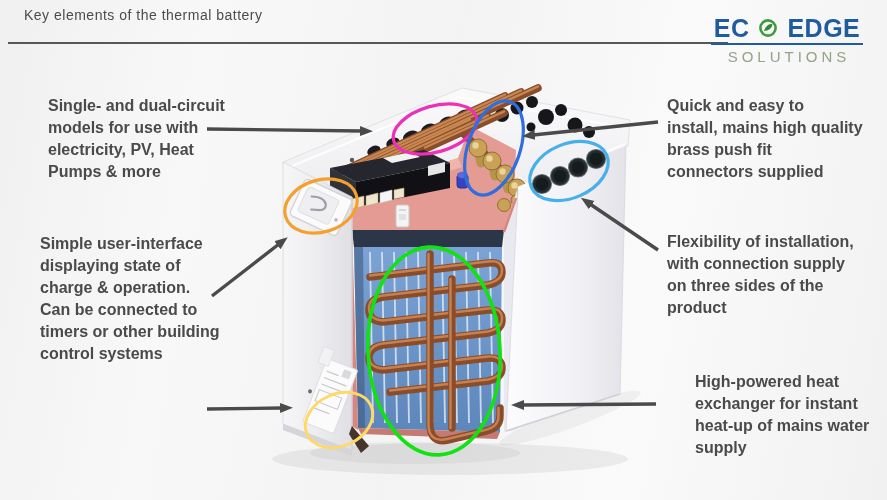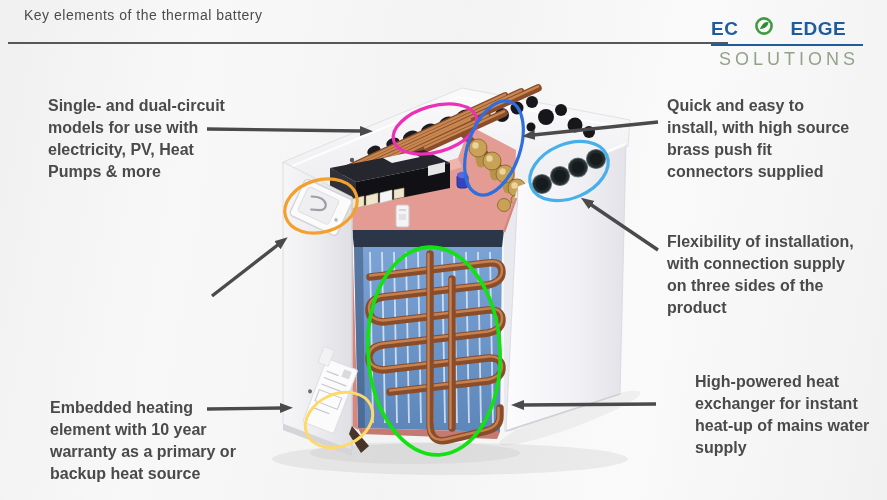--- a/index.html
+++ b/index.html
@@ -8,26 +8,26 @@
     font-family:"Liberation Sans",sans-serif;
     background:linear-gradient(100deg,#f0f0f1 0%,#f8f8f8 22%,#f3f3f4 48%,#fafafa 72%,#f1f1f2 100%);
   }
   .page-title{
     position:absolute;left:24px;top:7px;margin:0;
     font-size:14px;font-weight:500;color:#4b4b4b;letter-spacing:.5px;
   }
   .title-line{position:absolute;left:8px;top:42px;width:720px;height:2px;background:#56575a;}
   .logo{position:absolute;right:24px;top:15px;width:152px;text-align:center;}
   .logo-top{
-    display:flex;align-items:center;justify-content:flex-start;gap:15px;
-    font-size:19px;font-weight:bold;color:#1f5c9e;letter-spacing:.5px;line-height:26px;
+    display:flex;align-items:center;justify-content:center;gap:8px;
+    font-size:25px;font-weight:bold;color:#1f5c9e;letter-spacing:.5px;line-height:26px;
   }
   .logo-top .leaf-o{display:inline-block;margin:0 1px;position:relative;top:1px;}
   .logo-sep{height:2px;background:#1f5c9e;margin:2px 0 3px 0;}
-  .logo-bottom{font-size:18px;color:#93a389;letter-spacing:4px;text-indent:4px;}
+  .logo-bottom{font-size:15px;color:#93a389;letter-spacing:4px;text-indent:4px;}
   .callout{
     position:absolute;font-size:16px;line-height:22px;color:#4a4a4a;
     white-space:pre-line;
     font-weight:bold;
   }
   svg.diagram{position:absolute;left:0;top:0;}
 </style>
 </head>
 <body>
 
@@ -273,26 +273,28 @@
       <line x1="658" y1="122" x2="533" y2="135" marker-end="url(#ah)"></line>
       <line x1="658" y1="250" x2="590" y2="204" marker-end="url(#ah)"></line>
       <line x1="656" y1="404" x2="522" y2="405" marker-end="url(#ah)"></line>
     </g>
   </svg>
 
   <div class="callout" style="left:48px;top:95px">Single- and dual-circuit
 models for use with
 electricity, PV, Heat
 Pumps &amp; more</div>
-  <div class="callout" style="left:50px;top:397px">Embedded heating
-element with 10 year
-warranty as a primary or
-backup heat source</div>
+  <div class="callout" style="left:40px;top:233px">Simple user-interface
+displaying state of
+charge &amp; operation.
+Can be connected to
+timers or other building
+control systems</div>
   <div class="callout" style="left:667px;top:95px">Quick and easy to
-install, with high source
+install, mains high quality
 brass push fit
 connectors supplied</div>
   <div class="callout" style="left:667px;top:231px">Flexibility of installation,
 with connection supply
 on three sides of the
 product</div>
   <div class="callout" style="left:695px;top:371px">High-powered heat
 exchanger for instant
 heat-up of mains water
 supply</div>

